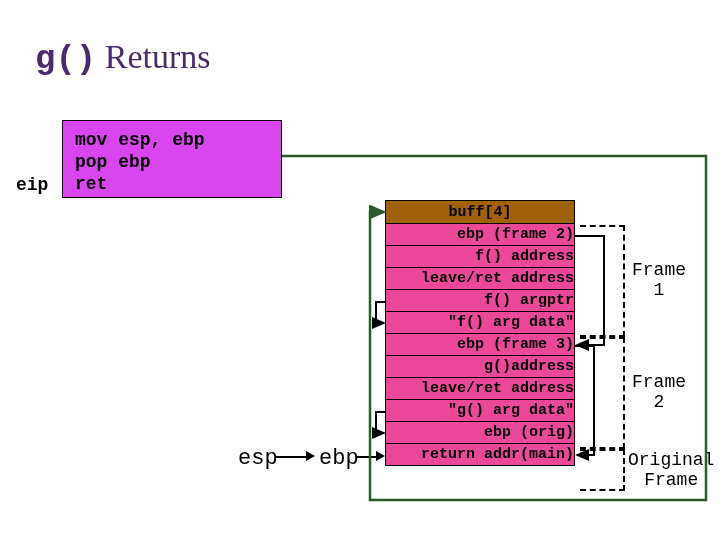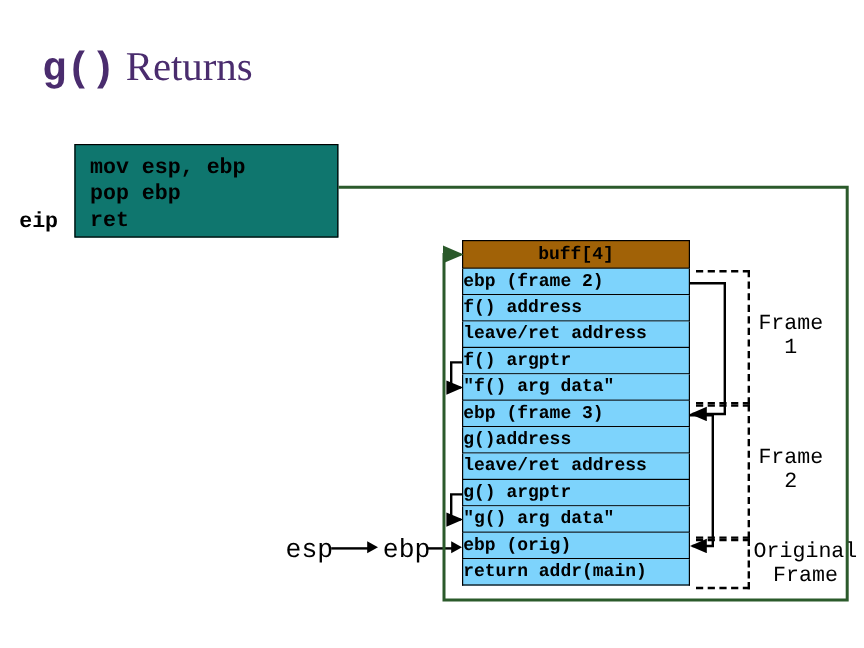--- a/index.html
+++ b/index.html
@@ -29,21 +29,21 @@
     left: 16px; top: 140px;
     font-family: "Courier New", monospace;
     font-weight: bold;
     font-size: 18px;
     margin-top: 35px;
   }
   .codebox {
     position: absolute;
     left: 62px; top: 120px;
     width: 220px; height: 78px;
-    background: #0f766e;
+    background: #d946ef;
     border: 1px solid #000;
     box-sizing: border-box;
     padding: 8px 12px;
     font-family: "Courier New", monospace;
     font-weight: bold;
     font-size: 18px;
     line-height: 22px;
     white-space: pre;
   }
   .stack {
@@ -59,25 +59,25 @@
     font-weight: bold;
     font-size: 15px;
     text-align: center;
     line-height: 24px;
     box-sizing: border-box;
   }
   .cell {
     height: 22px;
     border: 1px solid #000;
     border-top: none;
-    background: #7dd3fc;
+    background: #ec4899;
     font-family: "Courier New", monospace;
     font-weight: bold;
     font-size: 15px;
-    text-align: left;
+    text-align: right;
     line-height: 22px;
     box-sizing: border-box;
   }
   .reg-label {
     position: absolute;
     font-family: "Courier New", monospace;
     font-weight: normal;
     font-size: 22px;
   }
   .frame-label {
@@ -125,21 +125,20 @@
   <div class="stack">
     <div class="cell0">buff[4]</div>
     <div class="cell">ebp (frame 2)</div>
     <div class="cell">f() address</div>
     <div class="cell">leave/ret address</div>
     <div class="cell">f() argptr</div>
     <div class="cell">"f() arg data"</div>
     <div class="cell">ebp (frame 3)</div>
     <div class="cell">g()address</div>
     <div class="cell">leave/ret address</div>
-    <div class="cell">g() argptr</div>
     <div class="cell">"g() arg data"</div>
     <div class="cell">ebp (orig)</div>
     <div class="cell">return addr(main)</div>
   </div>
 
   <div class="reg-label" style="left:238px; top:446px;">esp</div>
   <div class="hline" style="left:276px; top:456px; width:32px;"></div>
   <div class="ah-right" style="left:306px; top:451px;"></div>
 
   <div class="reg-label" style="left:319px; top:446px;">ebp</div>

